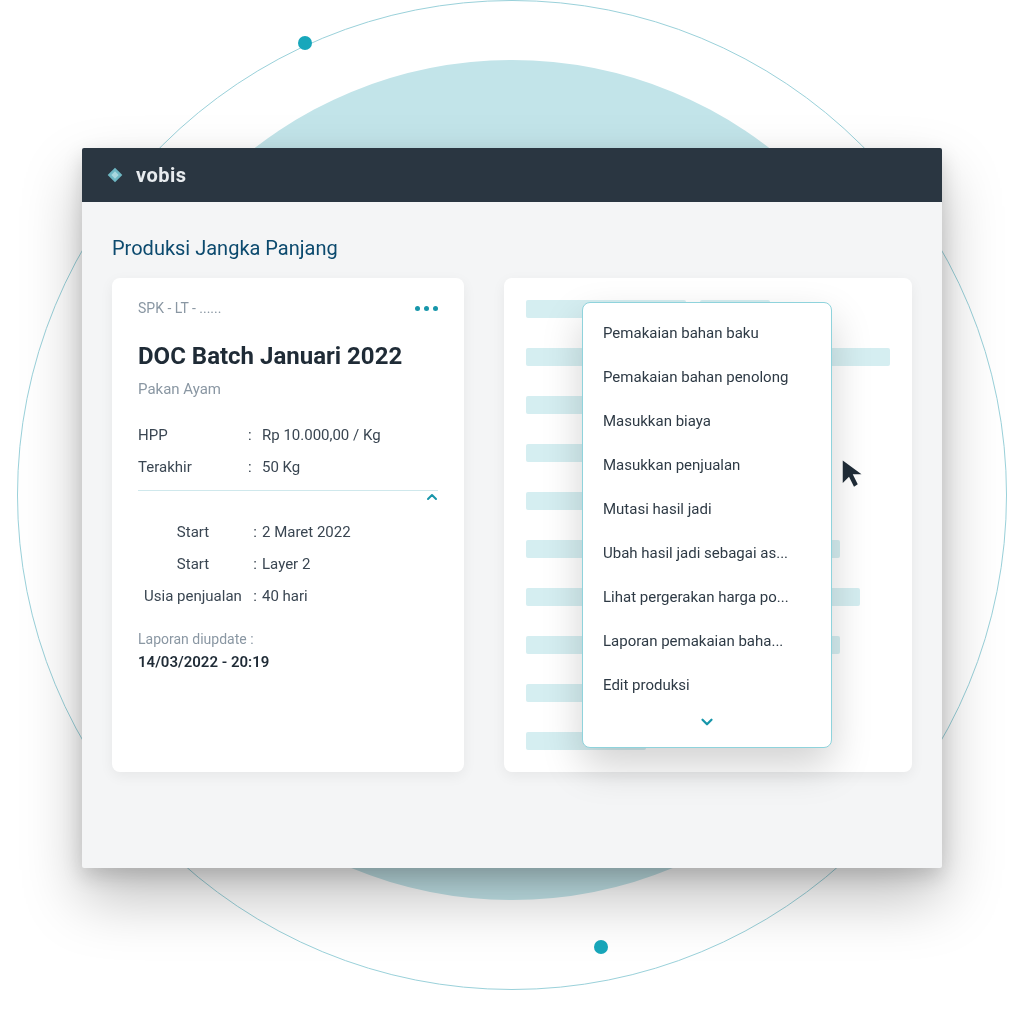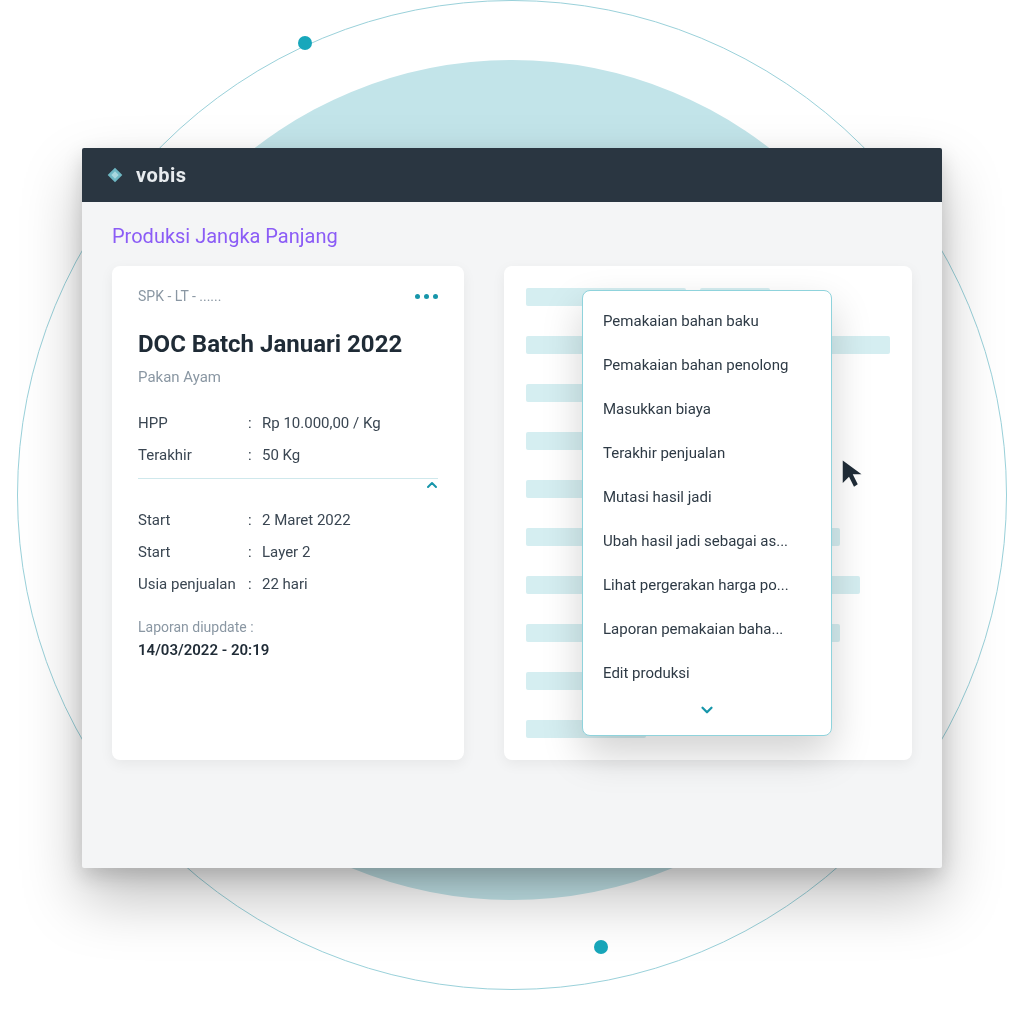--- a/index.html
+++ b/index.html
@@ -17,21 +17,21 @@
     position: absolute; left: 82px; top: 100px; width: 860px; height: 720px;
     background: #f4f5f6; border-radius: 2px; overflow: hidden;
     box-shadow: 0 30px 60px rgba(0,0,0,.25), 0 8px 20px rgba(0,0,0,.15);
     z-index: 5;
     margin-top: 48px;
   }
   .titlebar { height: 54px; background: #2a3641; display: flex; align-items: center; padding: 0 22px; gap: 10px; }
   .logo { width: 22px; height: 22px; display: inline-flex; }
   .brand { color: #e8ecef; font-weight: 700; font-size: 20px; letter-spacing: .5px; }
 
-  .page-title { font-size: 20px; color: #8b5cf6; padding: 22px 30px 18px; }
+  .page-title { font-size: 20px; color: #0c4a6e; padding: 34px 30px 18px; }
 
   .content { position: relative; padding: 0 30px 30px; display: flex; gap: 40px; }
 
   
   .card {
     background: #fff; border-radius: 8px; width: 400px; padding: 22px 26px 24px;
     box-shadow: 0 4px 14px rgba(0,0,0,.06);
     position: relative;
   }
   .card-id-row { display: flex; justify-content: space-between; align-items: center; color: #8a97a3; font-size: 14px; }
@@ -63,21 +63,21 @@
   }
   .skel-row { display: flex; gap: 14px; align-items: center; }
   .skel { height: 18px; background: #d5eef1; border-radius: 2px; }
   .skel.s1 { width: 160px; } .skel.s2 { width: 70px; }
   .skel.s3 { width: 230px; } .skel.s4 { width: 120px; }
   .skel.s5 { width: 70px; }  .skel.s6 { width: 200px; }
   .skel.s7 { width: 120px; } .skel.s8 { width: 140px; }
 
   
   .menu {
-    position: absolute; left: 500px; top: 142px; width: 250px;
+    position: absolute; left: 500px; top: 154px; width: 250px;
     background: #fff; border: 1px solid #8fd3dc; border-radius: 8px;
     box-shadow: 0 18px 40px rgba(0,0,0,.18);
     z-index: 20; padding: 8px 0 2px;
   }
   .menu-item {
     font-size: 15px; color: #2e3a45; padding: 13px 20px; cursor: pointer;
     white-space: nowrap; overflow: hidden; text-overflow: ellipsis;
   }
   .menu-item.selected { background: #e6f4f6; }
   .menu-more { text-align: center; padding: 6px 0 10px; color: #1796aa; cursor: pointer; }
@@ -140,35 +140,35 @@
 
         <hr class="hr">
         <div class="collapse-row">
           <span class="chev-up">
             <svg width="16" height="16" viewBox="0 0 24 24" fill="none" stroke="#1796aa" stroke-width="3" stroke-linecap="round" stroke-linejoin="round">
                 <polyline points="6 15 12 9 18 15"></polyline>
               </svg>
           </span>
         </div>
 
-        <div class="kv" style="margin-top:14px;">
+        <div class="kv" style="margin-top:14px;text-align:center;">
           <div class="kv-row">
             <span class="k">Start</span>
             <span class="sep">:</span>
             <span class="v">2 Maret 2022</span>
           </div>
           <div class="kv-row">
             <span class="k">Start</span>
             <span class="sep">:</span>
             <span class="v">Layer 2</span>
           </div>
           <div class="kv-row">
             <span class="k">Usia penjualan</span>
             <span class="sep">:</span>
-            <span class="v">22 hari</span>
+            <span class="v">40 hari</span>
           </div>
         </div>
 
         <div class="footer">
           <div class="lbl">Laporan diupdate :</div>
           <div class="ts">14/03/2022 - 20:19</div>
         </div>
       </div>
 
       <div class="right-panel">
@@ -211,21 +211,21 @@
         <div class="skel-row">
             <div class="skel s7"></div>
           </div>
       </div>
     </div>
 
     <div class="menu">
       <div class="menu-item">Pemakaian bahan baku</div>
       <div class="menu-item">Pemakaian bahan penolong</div>
       <div class="menu-item">Masukkan biaya</div>
-      <div class="menu-item">Terakhir penjualan</div>
+      <div class="menu-item">Masukkan penjualan</div>
       <div class="menu-item">Mutasi hasil jadi</div>
       <div class="menu-item">Ubah hasil jadi sebagai as...</div>
       <div class="menu-item">Lihat pergerakan harga po...</div>
       <div class="menu-item">Laporan pemakaian baha...</div>
       <div class="menu-item">Edit produksi</div>
       <div class="menu-more">
         <svg viewBox="0 0 24 24" fill="none" stroke="#1796aa" stroke-width="3" stroke-linecap="round" stroke-linejoin="round">
             <polyline points="6 9 12 15 18 9"></polyline>
           </svg>
       </div>

